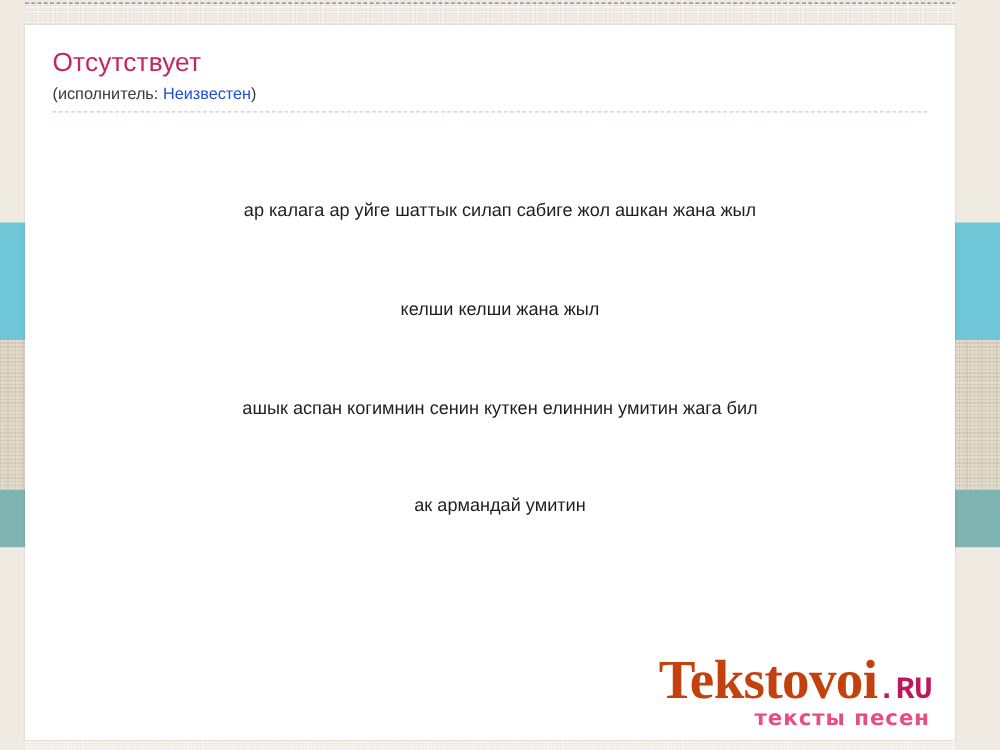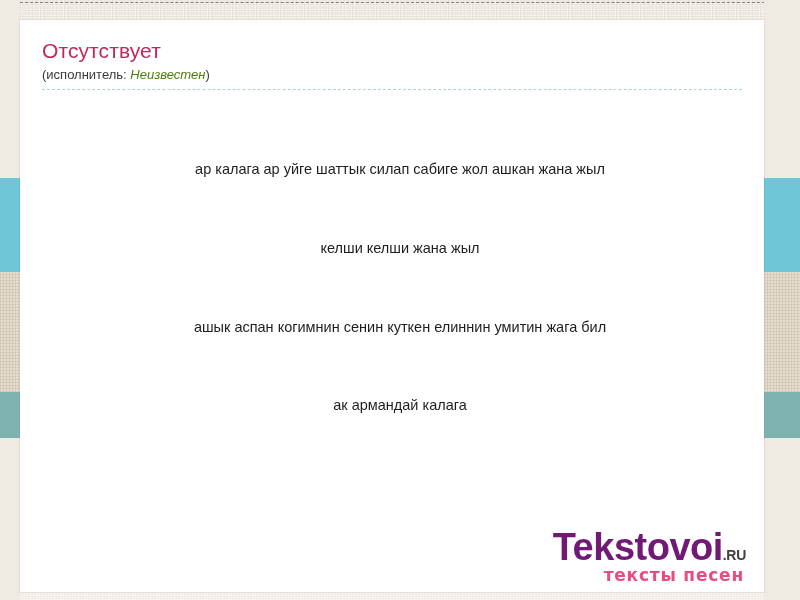--- a/index.html
+++ b/index.html
@@ -86,23 +86,22 @@
   }
 
   .artist-line {
     font-size: 13px;
     line-height: 17px;
     color: #3a3a3a;
     margin: 0;
     padding-bottom: 6px;
   }
   .artist-link {
-    color: #4d7c0f;
+    color: #1d4ed8;
     text-decoration: none;
-    font-style: italic;
   }
 
   .divider {
     height: 0;
     border-top: 1px dashed #a9d6de;
     margin: 0 0 0 0;
     width: 100%;
   }
 
   .lyrics {
@@ -118,32 +117,32 @@
   
   .logo {
     position: absolute;
     right: 18px;
     bottom: 8px;
     text-align: right;
     line-height: 1;
     user-select: none;
   }
   .logo-main {
-    font-family: Liberation Sans, sans-serif;
+    font-family: Liberation Serif, serif;
     font-weight: bold;
-    font-size: 38px;
-    color: #701a75;
+    font-size: 44px;
+    color: #c2410c;
     letter-spacing: -0.5px;
     display: inline-block;
   }
   .logo-tld {
-    font-family: Liberation Sans, sans-serif;
+    font-family: Liberation Mono, monospace;
     font-weight: bold;
-    font-size: 14px;
-    color: #404040;
+    font-size: 25px;
+    color: #be185d;
     letter-spacing: -0.3px;
     display: inline-block;
     vertical-align: baseline;
   }
   .logo-sub {
     font-family: "DejaVu Sans", sans-serif;
     font-weight: bold;
     font-size: 17px;
     color: #ea4b83;
     letter-spacing: 0.8px;
@@ -179,21 +178,21 @@
       <h1 class="song-title">Отсутствует</h1>
 
       <p class="artist-line"><span>(исполнитель:</span> <a href="#" class="artist-link">Неизвестен</a><span>)</span></p>
 
       <div class="divider"></div>
 
       <div class="lyrics">
         <span class="line">ар калага ар уйге шаттык силап сабиге жол ашкан жана жыл</span>
         <span class="line">келши келши жана жыл</span>
         <span class="line">ашык аспан когимнин сенин куткен елиннин умитин жага бил</span>
-        <span class="line">ак армандай калага</span>
+        <span class="line">ак армандай умитин</span>
         
         
         
         
         
         
         
         
         
         

